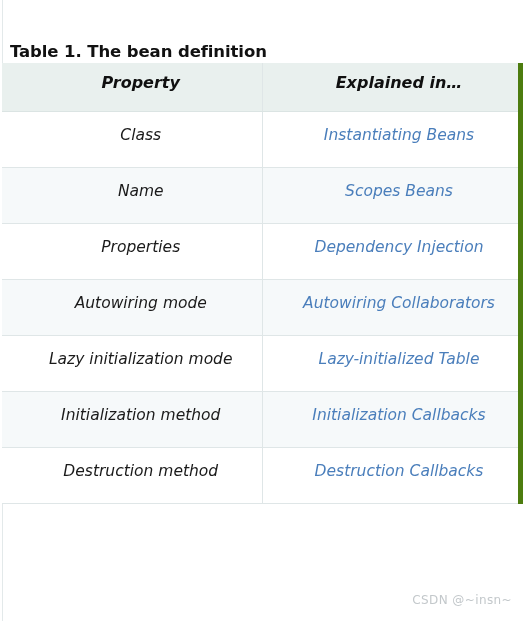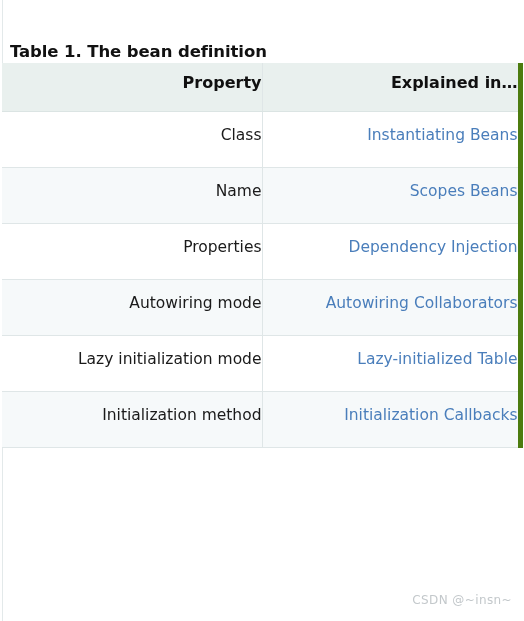--- a/index.html
+++ b/index.html
@@ -53,28 +53,29 @@
     table-layout: fixed;
   }
 
   .bean-table col.col-prop { width: 260px; }
   .bean-table col.col-link { width: 258px; }
 
   .bean-table th,
   .bean-table td {
     height: 56px;
     padding: 0 0 9px 18px;
-    text-align: right;
+    text-align: center;
     vertical-align: middle;
     border-bottom: 1px solid #dfe6e7;
     border-right: 1px solid #dfe6e7;
     font-size: 15.5px;
     font-weight: normal;
     color: #1a1a1a;
     box-sizing: border-box;
+    font-style: italic;
   }
 
   .bean-table th:last-child,
   .bean-table td:last-child {
     border-right: 5px solid #4d7c0f;
   }
 
   .bean-table thead th {
     background: #e9f0ee;
     font-weight: bold;
@@ -152,18 +153,22 @@
           <td class="link-cell"><a class="doc-link">Autowiring Collaborators</a></td>
         </tr>
         <tr>
           <td class="prop-cell">Lazy initialization mode</td>
           <td class="link-cell"><a class="doc-link">Lazy-initialized Table</a></td>
         </tr>
         <tr>
           <td class="prop-cell">Initialization method</td>
           <td class="link-cell"><a class="doc-link">Initialization Callbacks</a></td>
         </tr>
+        <tr>
+          <td class="prop-cell">Destruction method</td>
+          <td class="link-cell"><a class="doc-link">Destruction Callbacks</a></td>
+        </tr>
       </tbody>
   </table>
 
   <div class="watermark">CSDN @~insn~</div>
 
 </div>
 
 </body></html>

